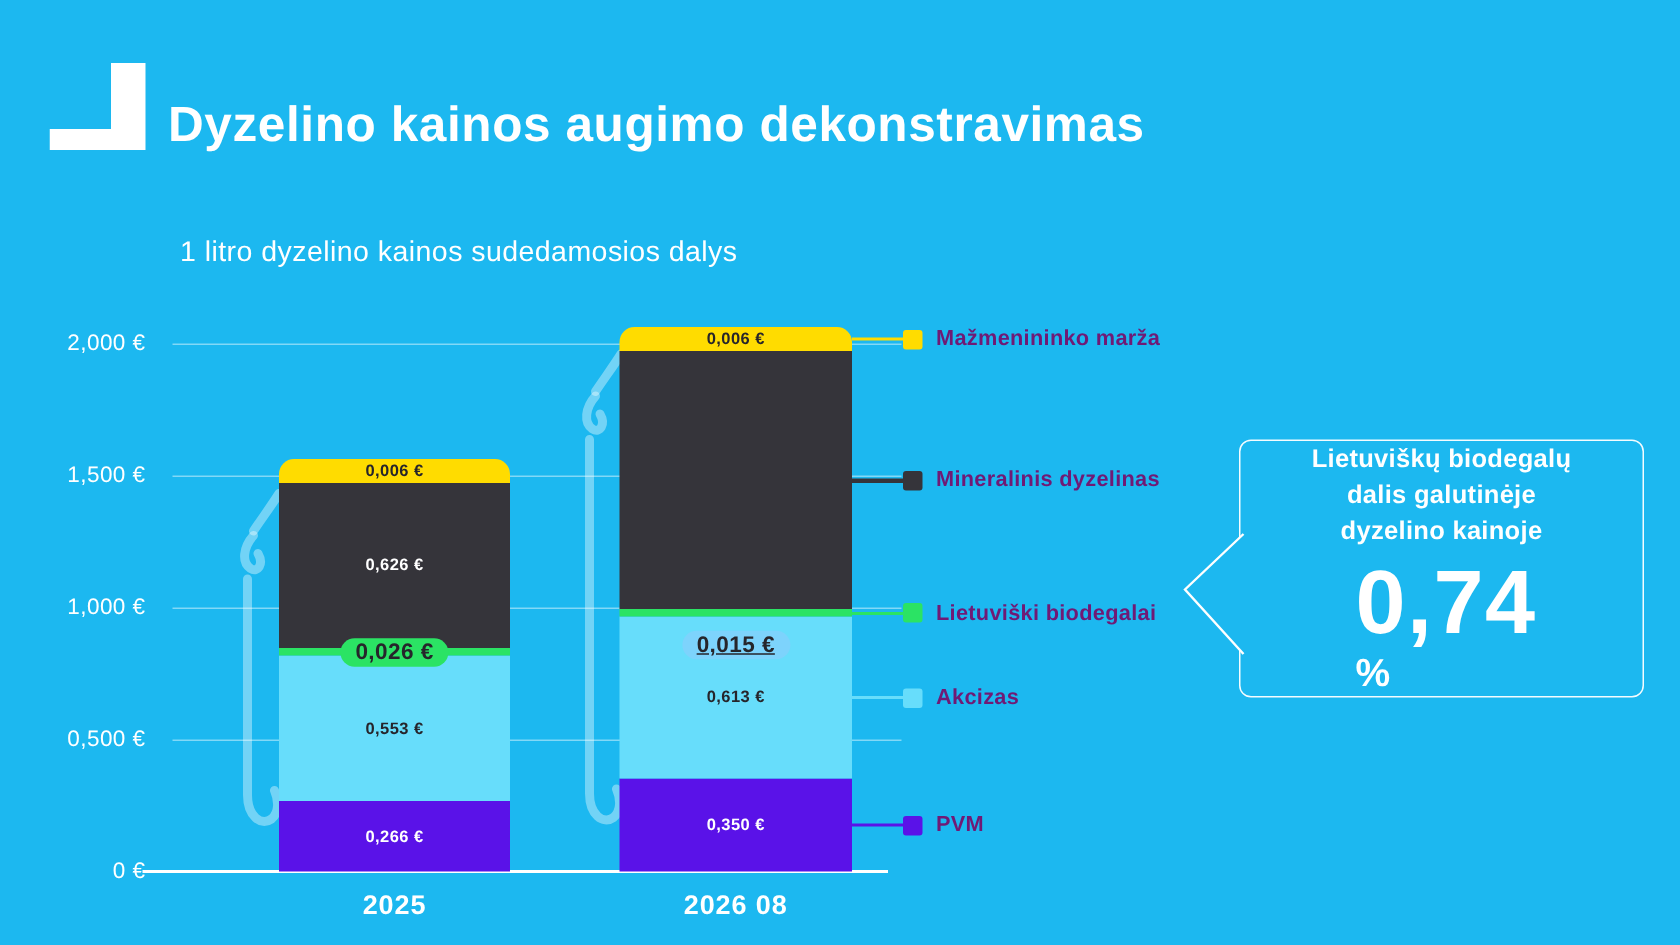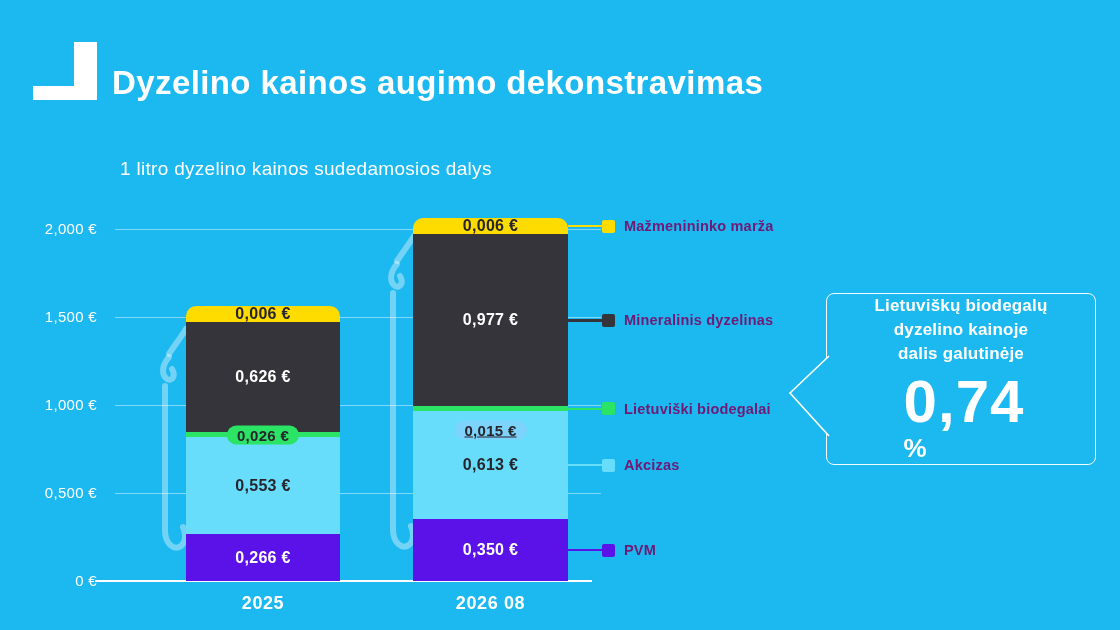--- a/index.html
+++ b/index.html
@@ -25,21 +25,21 @@
   }
   .gridline { position: absolute; height: 1px; background: rgba(255,255,255,0.45); }
   .axisline { position: absolute; height: 2px; background: #ffffff; }
   .ytick {
     position: absolute; text-align: right; font-size: 15px; font-weight: 500;
     color: #fff; letter-spacing: 0.3px; height: 20px; line-height: 20px;
   }
   .seg { position: absolute; z-index: 2; }
   .seg-label {
     position: absolute; z-index: 4; text-align: center;
-    font-size: 16px; font-weight: 600; height: 20px; line-height: 20px;
+    font-size: 11px; font-weight: 600; height: 20px; line-height: 20px;
     letter-spacing: 0.3px; pointer-events: none; white-space: nowrap;
   }
   .pill {
     position: absolute; z-index: 5;
     font-size: 15px; font-weight: 600; letter-spacing: 0.3px;
     height: 19px; line-height: 19px; padding: 0 10px; border-radius: 10px;
     white-space: nowrap; pointer-events: none;
   }
   .xcat {
     position: absolute; text-align: center; font-size: 18px; font-weight: 700;
@@ -112,21 +112,20 @@
       <div class="seg" style="left: 186px; top: 293px; width: 154px; height: 16px; background: rgb(255, 220, 0); border-radius: 10px 10px 0px 0px;"></div>
       <div class="seg-label" style="left: 186px; width: 154px; top: 291px; color: rgb(38, 37, 43);">0,006 €</div>
       <div class="xcat" style="left: 186px; top: 578px; width: 154px;">2025</div>
       <div class="seg" style="left: 413px; top: 506px; width: 155px; height: 62px; background: rgb(90, 18, 232);"></div>
       <div class="seg-label" style="left: 413px; width: 155px; top: 527px; color: rgb(255, 255, 255);">0,350 €</div>
       <div class="seg" style="left: 413px; top: 398px; width: 155px; height: 108px; background: rgb(103, 221, 251);"></div>
       <div class="seg-label" style="left: 413px; width: 155px; top: 442px; color: rgb(38, 37, 43);">0,613 €</div>
       <div class="seg" style="left: 413px; top: 393px; width: 155px; height: 5px; background: rgb(43, 227, 100);"></div>
       <div class="pill" style="left: 490.5px; top: 417px; background: #7dd3fc; color: rgb(38, 37, 43); transform: translate(-50%, -50%); text-decoration: underline;">0,015 €</div>
       <div class="seg" style="left: 413px; top: 221px; width: 155px; height: 172px; background: rgb(53, 52, 58);"></div>
-      <div class="seg-label" style="left: 413px; width: 155px; top: 297px; color: rgb(255, 255, 255);">0,977 €</div>
       <div class="seg" style="left: 413px; top: 205px; width: 155px; height: 16px; background: rgb(255, 220, 0); border-radius: 10px 10px 0px 0px;"></div>
       <div class="seg-label" style="left: 413px; width: 155px; top: 203px; color: rgb(38, 37, 43);">0,006 €</div>
       <div class="xcat" style="left: 413px; top: 578px; width: 155px;">2026 08</div>
       <div class="legend-line" style="left: 568px; top: 212px; width: 34px; height: 2px; background: rgb(255, 220, 0);"></div>
       <div class="legend-square" style="left: 602px; top: 206.5px; background: rgb(255, 220, 0);"></div>
       <div class="legend-label" style="left: 624px; top: 203px;">Mažmenininko marža</div>
       <div class="legend-line" style="left: 568px; top: 306px; width: 34px; height: 3px; background: rgb(53, 52, 58);"></div>
       <div class="legend-square" style="left: 602px; top: 300.5px; background: rgb(53, 52, 58);"></div>
       <div class="legend-label" style="left: 624px; top: 297px;">Mineralinis dyzelinas</div>
       <div class="legend-line" style="left: 568px; top: 394.5px; width: 34px; height: 2px; background: rgb(43, 227, 100);"></div>
@@ -135,22 +134,22 @@
       <div class="legend-line" style="left: 568px; top: 451px; width: 34px; height: 2px; background: rgb(103, 221, 251);"></div>
       <div class="legend-square" style="left: 602px; top: 445.5px; background: rgb(103, 221, 251);"></div>
       <div class="legend-label" style="left: 624px; top: 442px;">Akcizas</div>
       <div class="legend-line" style="left: 568px; top: 536px; width: 34px; height: 2px; background: rgb(90, 18, 232);"></div>
       <div class="legend-square" style="left: 602px; top: 530.5px; background: rgb(90, 18, 232);"></div>
       <div class="legend-label" style="left: 624px; top: 527px;">PVM</div>
     </div>
 
   <div id="callout-box">
     <div class="callout-line">Lietuviškų biodegalų</div>
+    <div class="callout-line">dalis galutinėje</div>
     <div class="callout-line">dyzelino kainoje</div>
-    <div class="callout-line">dalis galutinėje</div>
     <div class="callout-value-row">
       <span id="callout-value">0,74</span>
         <span id="callout-unit">%</span>
     </div>
   </div>
   <svg id="callout-notch" style="left:780px; top:350px; z-index:7;" width="50" height="90" viewBox="0 0 50 90">
     <polygon points="49,6 10,43 49,86" fill="#1CB8F0"></polygon>
     <path d="M49 6 L10 43 L49 86" fill="none" stroke="#ffffff" stroke-width="1.6"></path>
   </svg>
 

